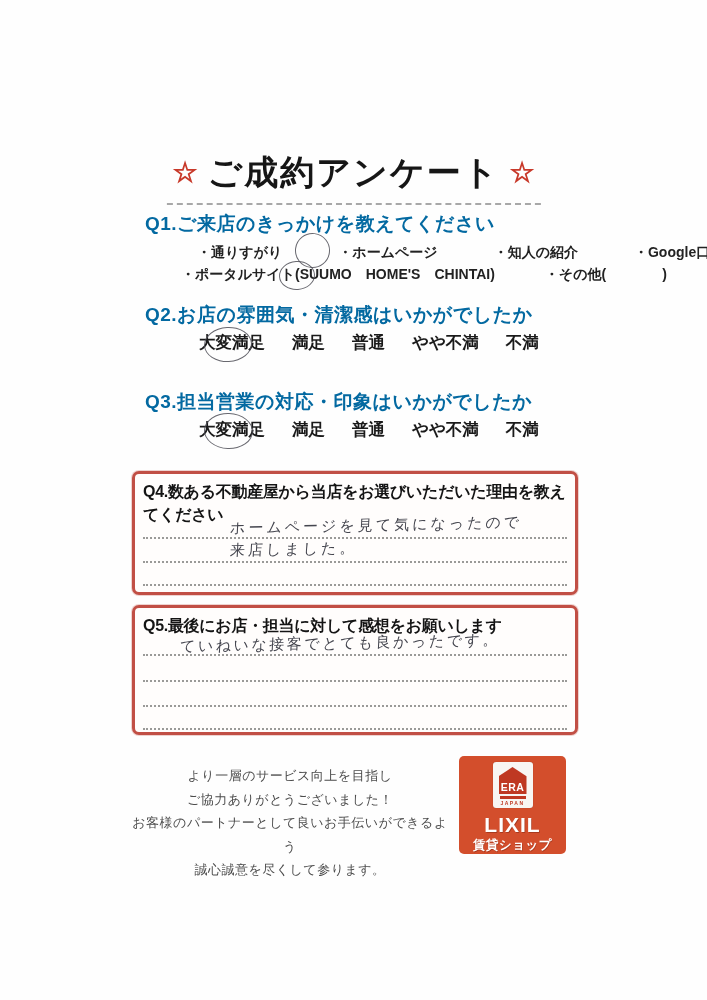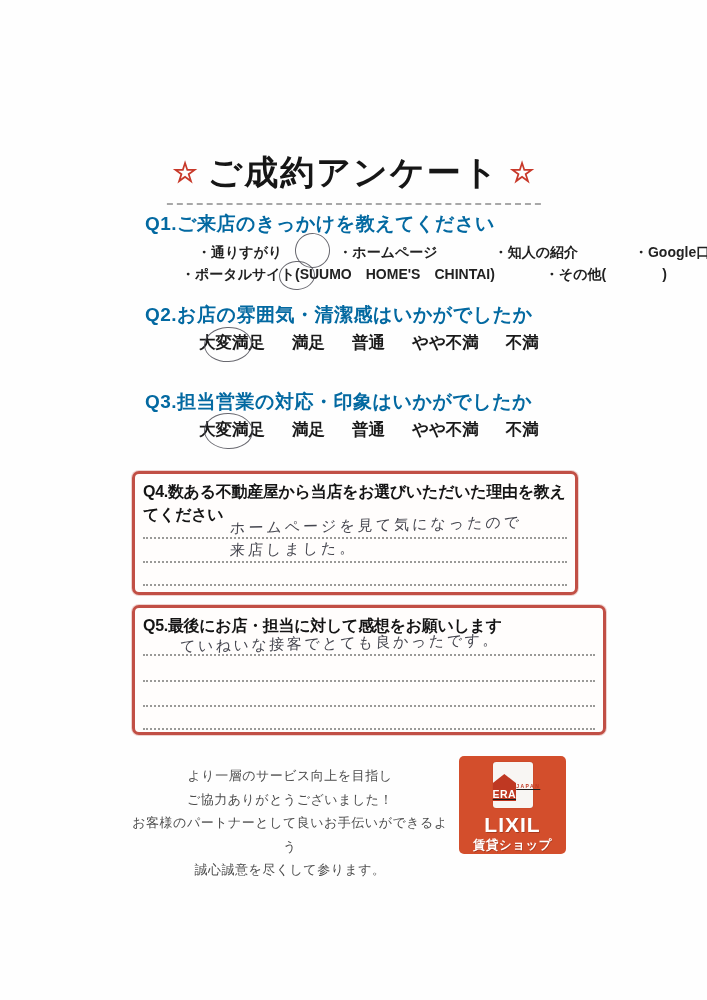--- a/index.html
+++ b/index.html
@@ -57,21 +57,21 @@
     font-size:13px;color:#4c4c4c;line-height:23.5px;letter-spacing:0.5px;
   }
   .footer-text span{display:block;}
   
   .logo{
     top:756px;left:459px;width:107px;height:98px;
     border-radius:5px;display:flex;flex-direction:column;align-items:center;
   }
   .era-card{
     margin-top:6px;width:40px;height:54px;background:#f8f6f3;border-radius:3px;
-    display:flex;flex-direction:row;align-items:center;box-shadow:0 0 1px rgba(0,0,0,.3);text-decoration:underline;
+    display:flex;flex-direction:column;align-items:center;box-shadow:0 0 1px rgba(0,0,0,.3);
   }
   .era-house{
     margin-top:5px;width:28px;height:27px;background:#bf3822;
     clip-path:polygon(50% 0%,100% 34%,100% 100%,0% 100%,0% 34%);
     display:flex;align-items:flex-end;justify-content:center;
   }
   .era-house span{color:#ffffff;font-size:10.5px;font-weight:bold;letter-spacing:0.5px;line-height:14px;}
   .era-bar{margin-top:2px;width:26px;height:3px;background:#bf3822;}
   .era-japan{margin-top:1px;font-size:5px;font-weight:bold;color:#bf3822;letter-spacing:1.5px;}
   .logo-brand{
@@ -130,21 +130,21 @@
 
 <div class="abs ans-box" style="top:471px;left:132px;width:440px;height:118px;">
   <div class="box-head">Q4.数ある不動産屋から当店をお選びいただいた理由を教えてください</div>
   <div class="dotline" style="top:63px;"></div>
   <div class="dotline" style="top:87px;"></div>
   <div class="dotline" style="top:110px;"></div>
   <div class="handwriting" style="top:42px;left:95px;">ホームページを見て気になったので</div>
   <div class="handwriting" style="top:66px;left:95px;">来店しました。</div>
 </div>
 
-<div class="abs ans-box" style="top:605px;left:132px;width:440px;height:124px;padding-left:28px;">
+<div class="abs ans-box" style="top:605px;left:132px;width:440px;height:124px;">
   <div class="box-head">Q5.最後にお店・担当に対して感想をお願いします</div>
   <div class="dotline" style="top:46px;"></div>
   <div class="dotline" style="top:72px;"></div>
   <div class="dotline" style="top:97px;"></div>
   <div class="dotline" style="top:120px;"></div>
   <div class="handwriting" style="top:26px;left:45px;letter-spacing:2.5px;">ていねいな接客でとても良かったです。</div>
 </div>
 
 <div class="abs footer-text">
   <span>より一層のサービス向上を目指し</span>

